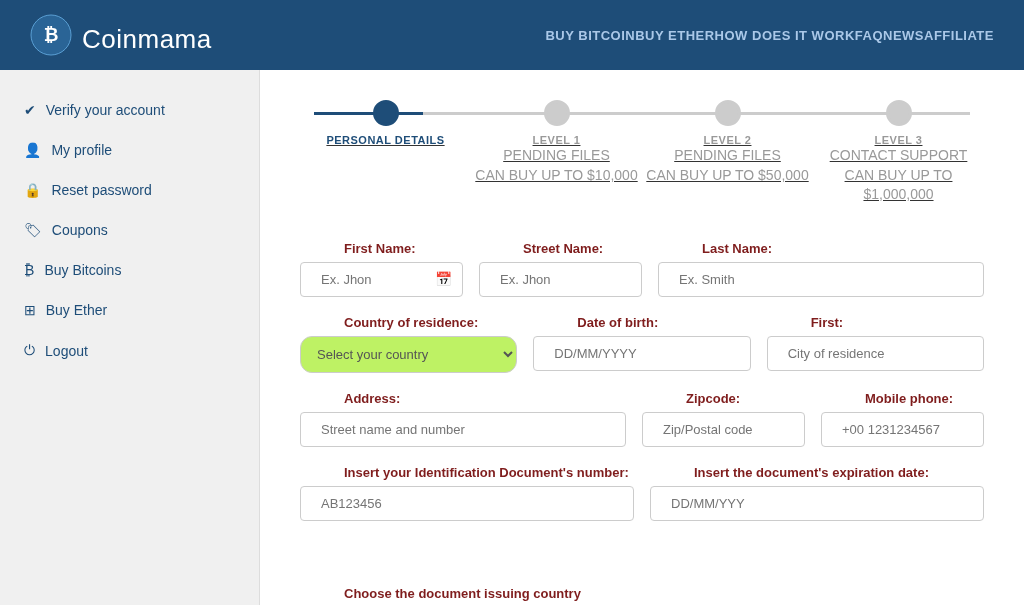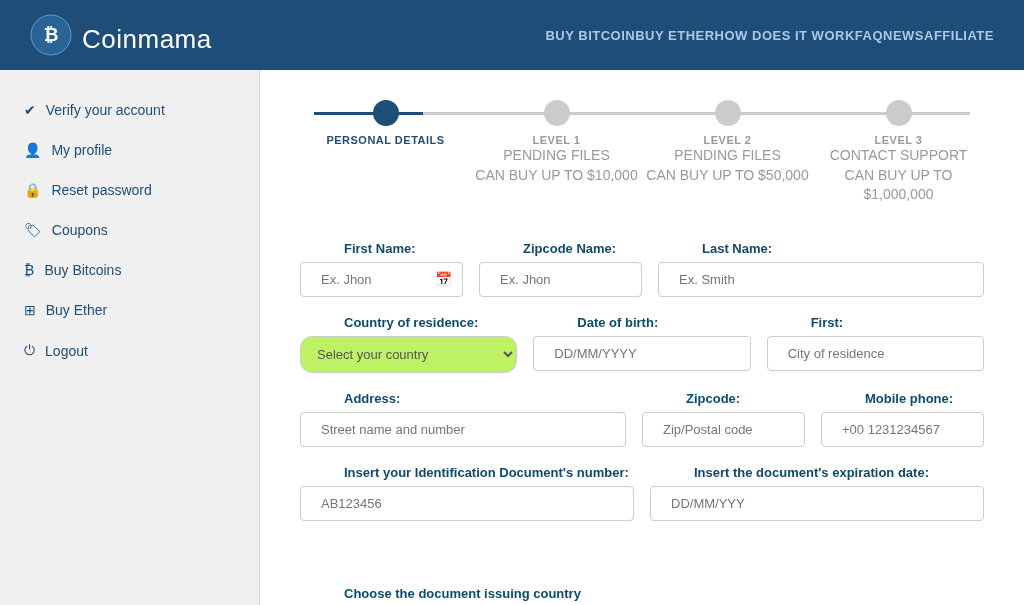--- a/index.html
+++ b/index.html
@@ -102,20 +102,21 @@
       background: #1e4d78;
       z-index: 1;
     }
     .progress-step {
       display: flex;
       flex-direction: column;
       align-items: center;
       flex: 1;
       position: relative;
       z-index: 2;
+      text-decoration: underline;
     }
     .step-circle {
       width: 26px;
       height: 26px;
       border-radius: 50%;
       background: #ccc;
       border: 3px solid #ccc;
       margin-bottom: 8px;
     }
     .step-circle.active {
@@ -148,21 +149,21 @@
     }
     .form-group {
       display: flex;
       flex-direction: column;
       flex: 1;
     }
     .form-group.flex-2 { flex: 2; }
     .form-label {
       font-size: 13px;
       font-weight: 600;
-      color: #0c4a6e;
+      color: #7f1d1d;
       margin-bottom: 6px;
       padding-left: 44px;
     }
     .form-input {
       border: 1px solid #ccc;
       border-radius: 4px;
       padding: 9px 20px;
       font-size: 13px;
       color: #aaa;
       outline: none;
@@ -290,21 +291,21 @@
 
       <div class="form-row">
         <div class="form-group">
           <label class="form-label">First Name:</label>
           <div class="input-with-icon">
             <input class="form-input" type="text" placeholder="Ex. Jhon" style="">
             <span class="input-calendar-icon">📅</span>
           </div>
         </div>
         <div class="form-group">
-          <label class="form-label">Zipcode Name:</label>
+          <label class="form-label">Street Name:</label>
           <input class="form-input" type="text" placeholder="Ex. Jhon" style="">
         </div>
         <div class="form-group flex-2">
           <label class="form-label">Last Name:</label>
           <input class="form-input" type="text" placeholder="Ex. Smith" style="">
         </div>
       </div>
 
       <div class="form-row">
         <div class="form-group">

